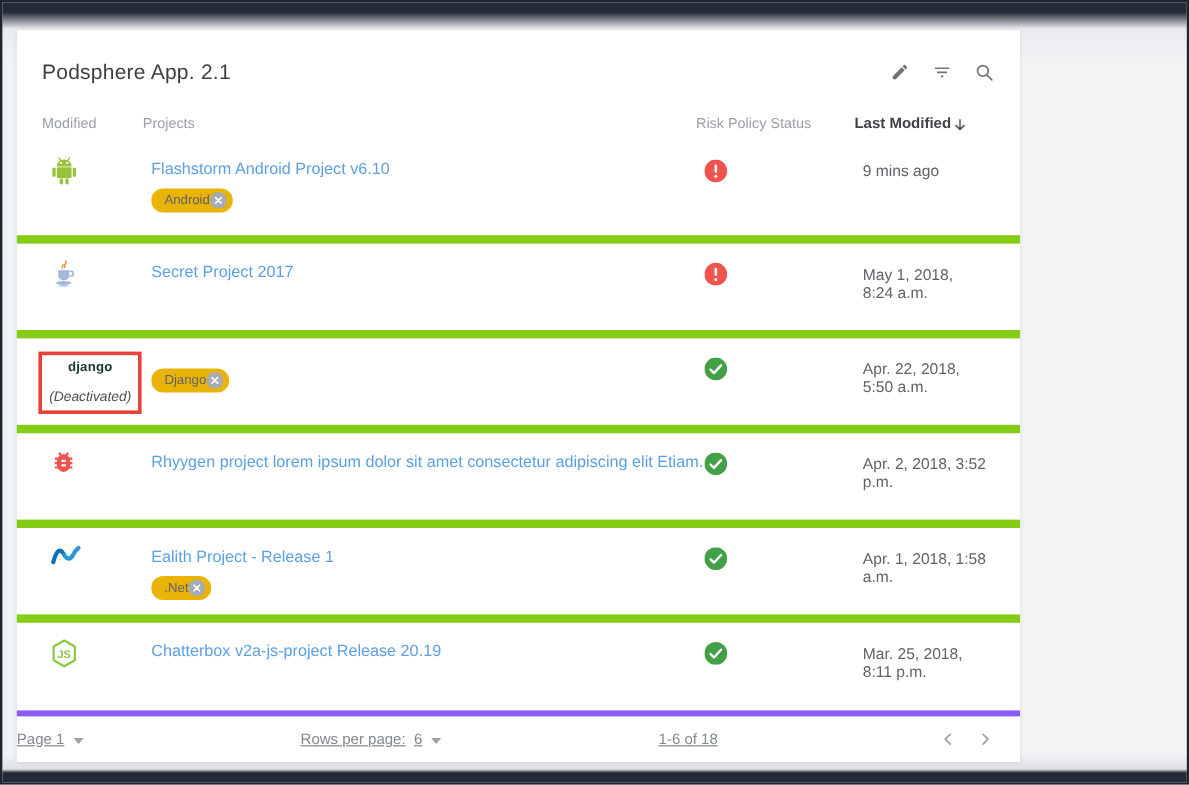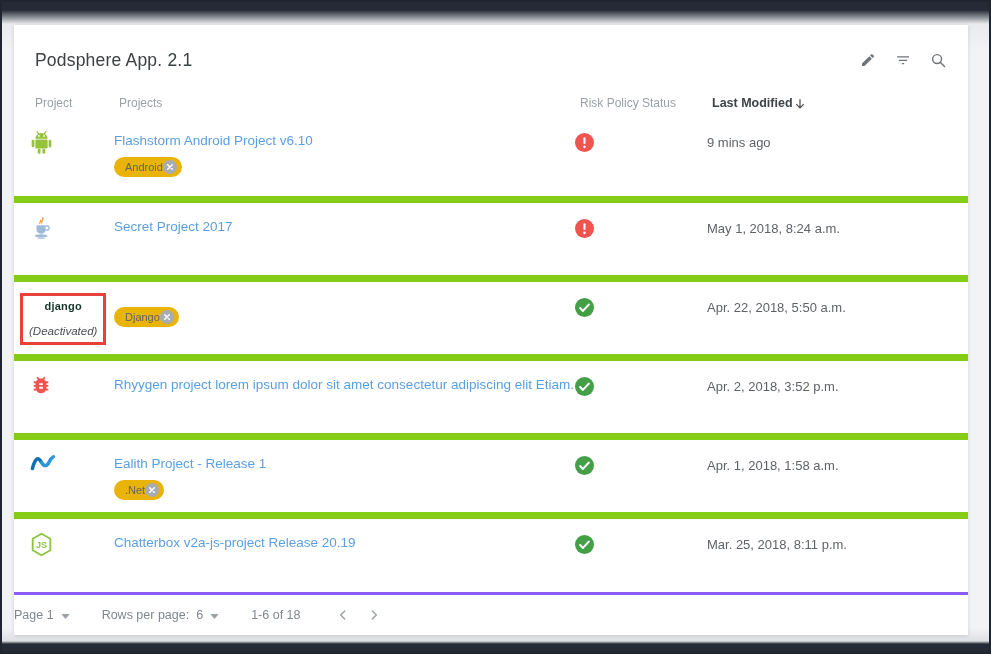--- a/index.html
+++ b/index.html
@@ -9,42 +9,42 @@
   .screen {
     position:relative; width:991px; height:654px;
     border:2px solid #1f242f;
     background:linear-gradient(180deg,
       #242a36 0px, #242a36 8px, #e8eaee 22px, #f2f3f5 48px,
       #f2f3f5 calc(100% - 24px), #dde0e4 calc(100% - 11px),
       #242a36 calc(100% - 8px), #242a36 100%);
   }
 
   .card {
-    position:absolute; left:12px; top:23px; width:954px; height:610px;
+    position:absolute; left:12px; top:23px; width:836px; height:610px;
     background:#fff; box-shadow:0 1px 4px rgba(0,0,0,.14);
     display:flex; flex-direction:column;
   }
 
   .card-header { height:64px; flex:0 0 auto; display:flex; align-items:center;
     justify-content:space-between; padding:6px 20px 0 21px; }
   .page-title { font-size:17.5px; color:#3c4043; letter-spacing:.2px; }
   .toolbar { display:flex; align-items:center; gap:15px; }
   .tool-btn { width:20px; height:20px; display:flex; align-items:center;
     justify-content:center; cursor:pointer; }
 
   .thead { flex:0 0 auto; display:grid; grid-template-columns:84px 461px 132px 1fr;
     padding:0 21px; height:28px; align-items:center; font-size:12px; color:#9aa0a6; }
   .th { white-space:nowrap; }
   .th-modified { color:#3f4348; font-weight:bold; font-size:12.5px;
     display:flex; align-items:center; cursor:pointer; }
   .sort-arrow { display:flex; margin-top:1px; }
 
   .tbody { flex:1 1 auto; }
   .row { display:grid; grid-template-columns:84px 461px 132px 1fr;
-    padding:0 16px; height:79px; }
+    padding:0 28px; height:79px; }
   .row + .row { border-top:7px solid #84cc16; }
 
   .cell-profile { padding-top:13px; }
   .cell-project { padding-top:16px; overflow:hidden; }
   .cell-status  { padding-top:16px; }
   .cell-modified{ padding-top:18px; font-size:13px; color:#5f6368; }
 
   .project-link { display:block; color:#5b9fe3; font-size:13.5px; text-decoration:none;
     white-space:nowrap; overflow:hidden; text-overflow:clip; cursor:pointer; }
   .tag-chip { margin-top:9px; display:inline-flex; align-items:center; gap:0;
@@ -53,23 +53,23 @@
   .chip-x { display:flex; cursor:pointer; }
 
   .profile-icon { display:inline-flex; }
   .django-box { display:inline-block; border:3px solid #e8403a; background:#fff;
     padding:4px 6px 5px; margin-left:-10px; margin-top:-2px; text-align:center; min-width:81px; }
   .django-logo-text { font-size:11px; font-weight:bold; color:#17362a; letter-spacing:.2px; }
   .deactivated { font-size:11.5px; font-style:italic; color:#4a4f54; margin-top:13px; }
 
   .status-icon { display:inline-flex; cursor:default; }
 
-  .footer { flex:0 0 auto; height:43px; border-top:3px solid #8b5cf6;
-    display:flex; align-items:center; justify-content:flex-start; gap:32px;
-    padding-right:22px; font-size:12.5px; color:#81878d; }
+  .footer { flex:0 0 auto; height:43px; border-top:5px solid #8b5cf6;
+    display:flex; align-items:center; justify-content:space-between; gap:32px;
+    padding-right:22px; font-size:12.5px; color:#81878d;text-decoration:underline; }
   .pager-item { display:flex; align-items:center; gap:7px; cursor:pointer; }
   .caret { display:flex; margin-top:2px; }
   .range-label { cursor:default; }
   .chevrons { display:flex; align-items:center; gap:17px; margin-left:4px; }
   .chev { display:flex; cursor:pointer; }
 </style>
 </head>
 <body>
 
 <div class="screen">
@@ -91,21 +91,21 @@
         <span class="tool-btn">
             <svg width="17" height="17" viewBox="0 0 24 24" fill="none" stroke="#6f7378" stroke-width="2">
               <circle cx="10" cy="10" r="6.3"></circle>
               <line x1="14.8" y1="14.8" x2="20.5" y2="20.5" stroke-linecap="round"></line>
             </svg>
           </span>
       </div>
     </div>
 
     <div class="thead">
-      <div class="th">Project</div>
+      <div class="th">Modified</div>
       <div class="th">Projects</div>
       <div class="th">Risk Policy Status</div>
       <div class="th th-modified">
         <span>Last Modified</span>
         <span class="sort-arrow">
             <svg width="14" height="14" viewBox="0 0 24 24" fill="#3f4348">
               <path d="M11 4h2v12.17l4.59-4.58L19 13l-7 7-7-7 1.41-1.41L11 16.17z"></path>
             </svg>
           </span>
       </div>

